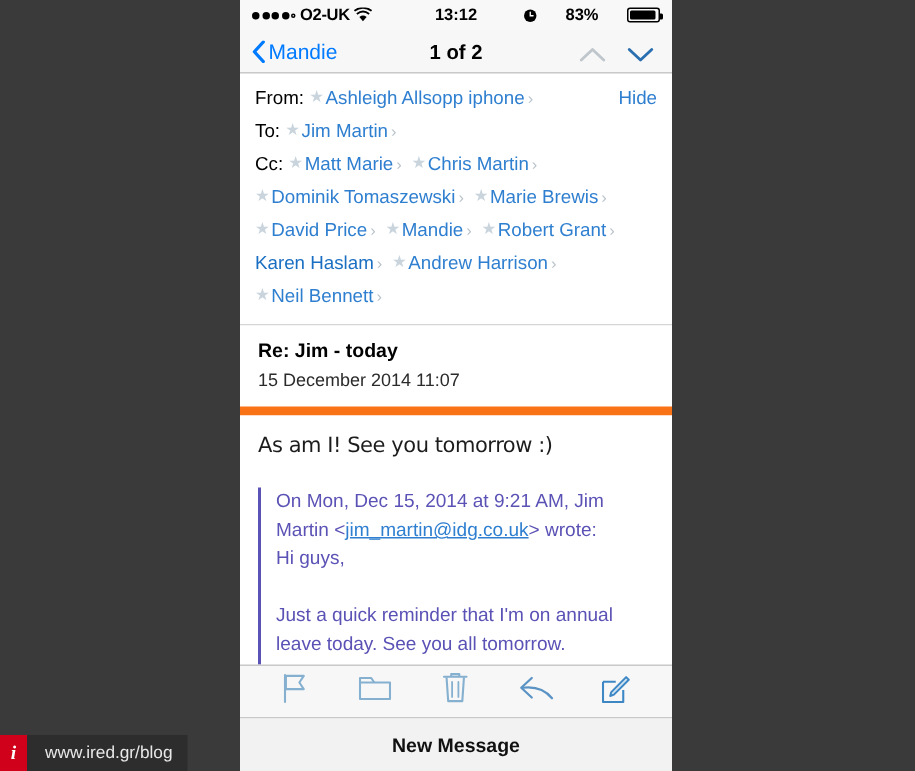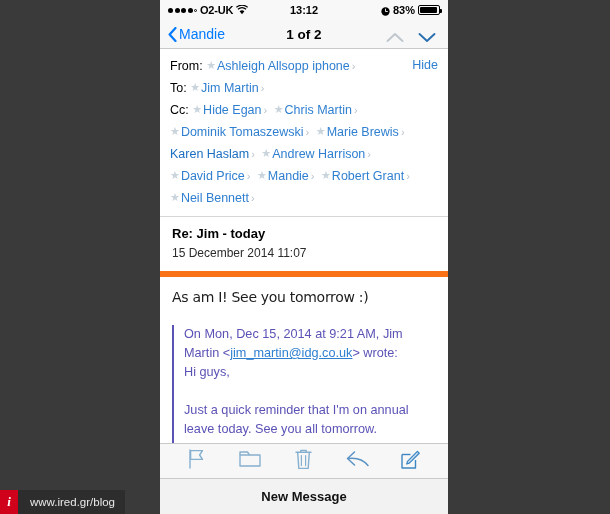--- a/index.html
+++ b/index.html
@@ -40,21 +40,21 @@
   .dots { display: flex; gap: 1.5px; align-items: center; }
   .dot { width: 5px; height: 5px; border-radius: 50%; background: #000; }
   .dot.empty { background: transparent; border: 1px solid #000; width: 3px; height: 3px; }
   #carrier { font-size: 11px; letter-spacing: -0.2px; }
   .wifi-ico { display: inline-block; width: 12px; height: 10px; position: relative; }
   #status-time {
     position: absolute; left: 0; right: 0; text-align: center;
     font-size: 11px; font-weight: bold;
   }
   #status-right {
-    margin-left: auto; display: flex; align-items: center; gap: 3px;
+    margin-left: auto; display: flex; align-items: center; gap: 19px;
     position: relative; z-index: 2;
   }
   .alarm-ico { width: 9px; height: 9px; }
   #battery-pct { font-size: 11px; }
   .batt {
     width: 22px; height: 10px; border: 1px solid #000; border-radius: 2px;
     position: relative; display: inline-block;
   }
   .batt::after {
     content: ''; position: absolute; right: -3px; top: 3px;
@@ -258,38 +258,38 @@
       <span class="star">★</span><span class="person">Ashleigh Allsopp iphone</span><span class="chev-small">›</span>
     </div>
 
     <div class="hdr-row">
       <span class="hdr-label">To:</span>
       <span class="star">★</span><span class="person">Jim Martin</span><span class="chev-small">›</span>
     </div>
 
     <div class="hdr-row">
       <span class="hdr-label">Cc:</span>
-      <span class="star">★</span><span class="person">Hide Egan</span><span class="chev-small">›</span>
+      <span class="star">★</span><span class="person">Matt Marie</span><span class="chev-small">›</span>
       <span class="star">★</span><span class="person">Chris Martin</span><span class="chev-small">›</span>
     </div>
 
     <div class="hdr-row">
       <span class="star">★</span><span class="person">Dominik Tomaszewski</span><span class="chev-small">›</span>
       <span class="star">★</span><span class="person">Marie Brewis</span><span class="chev-small">›</span>
-    </div>
-
-    <div class="hdr-row">
-      <span class="person dark">Karen Haslam</span><span class="chev-small">›</span>
-      <span class="star">★</span><span class="person">Andrew Harrison</span><span class="chev-small">›</span>
     </div>
 
     <div class="hdr-row">
       <span class="star">★</span><span class="person">David Price</span><span class="chev-small">›</span>
       <span class="star">★</span><span class="person">Mandie</span><span class="chev-small">›</span>
       <span class="star">★</span><span class="person">Robert Grant</span><span class="chev-small">›</span>
+    </div>
+
+    <div class="hdr-row">
+      <span class="person dark">Karen Haslam</span><span class="chev-small">›</span>
+      <span class="star">★</span><span class="person">Andrew Harrison</span><span class="chev-small">›</span>
     </div>
 
     <div class="hdr-row">
       <span class="star">★</span><span class="person">Neil Bennett</span><span class="chev-small">›</span>
     </div>
   </div>
 
   <div id="subject-block">
     <div id="subject-line">Re: Jim - today</div>
     <div id="date-line">15 December 2014 11:07</div>

